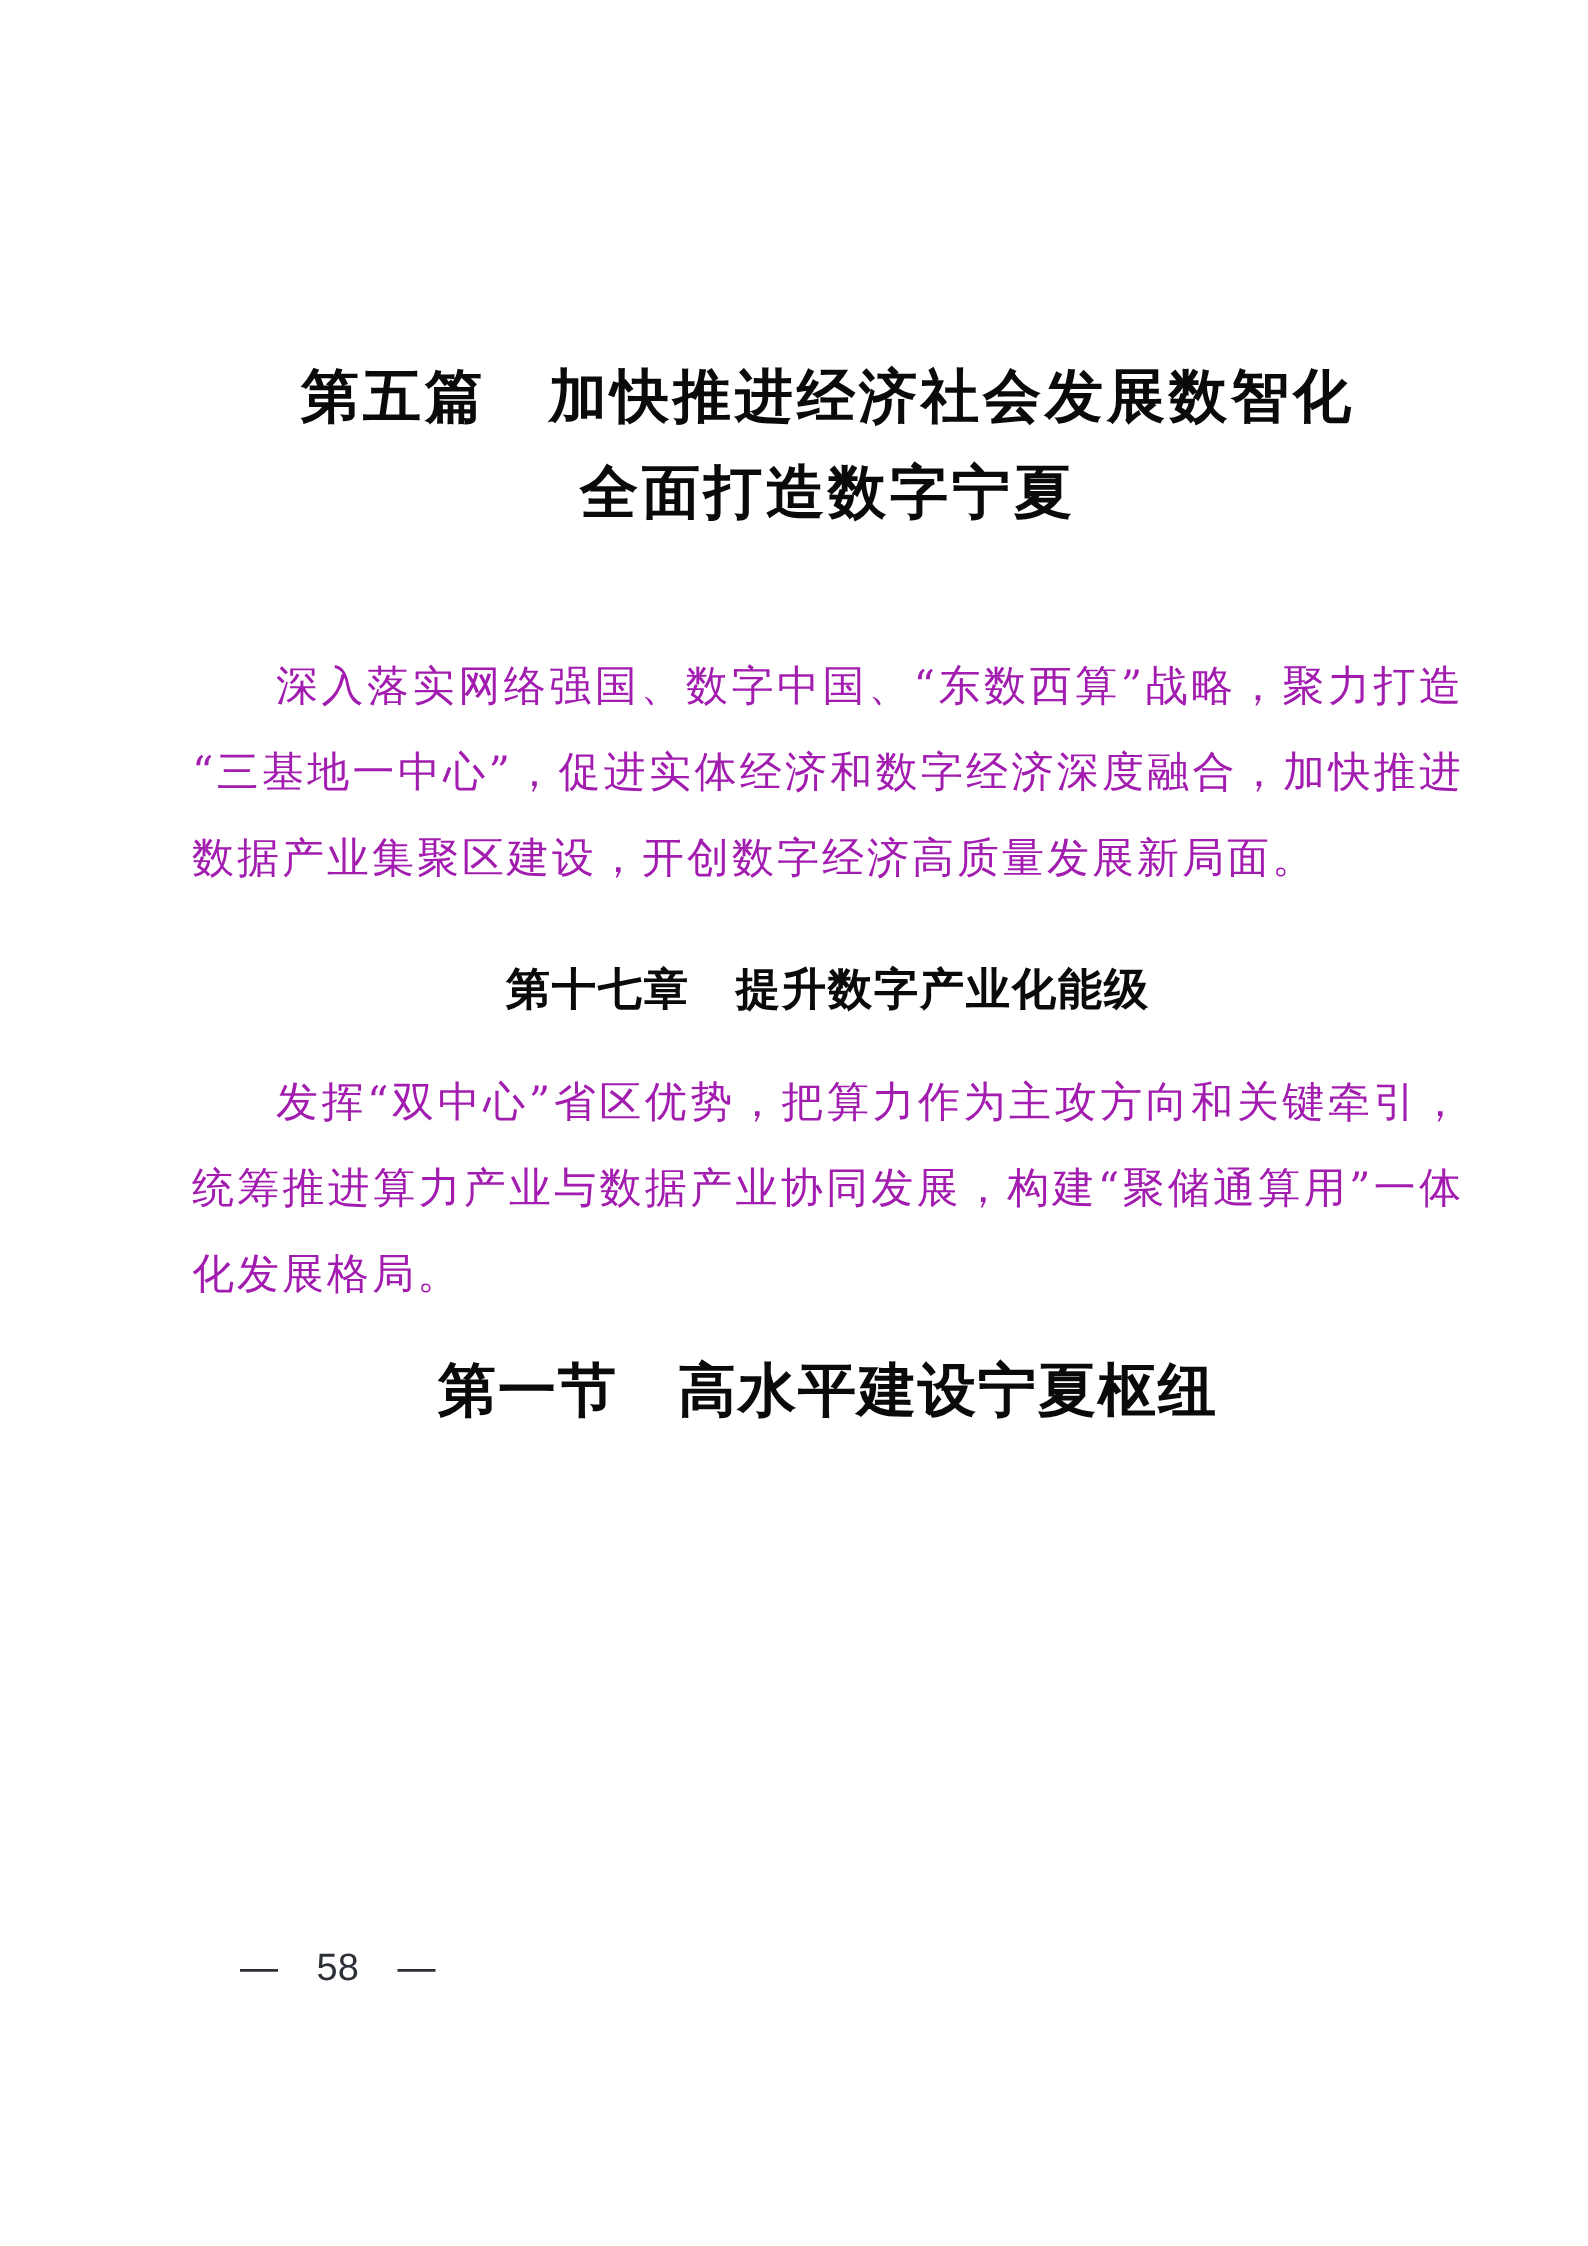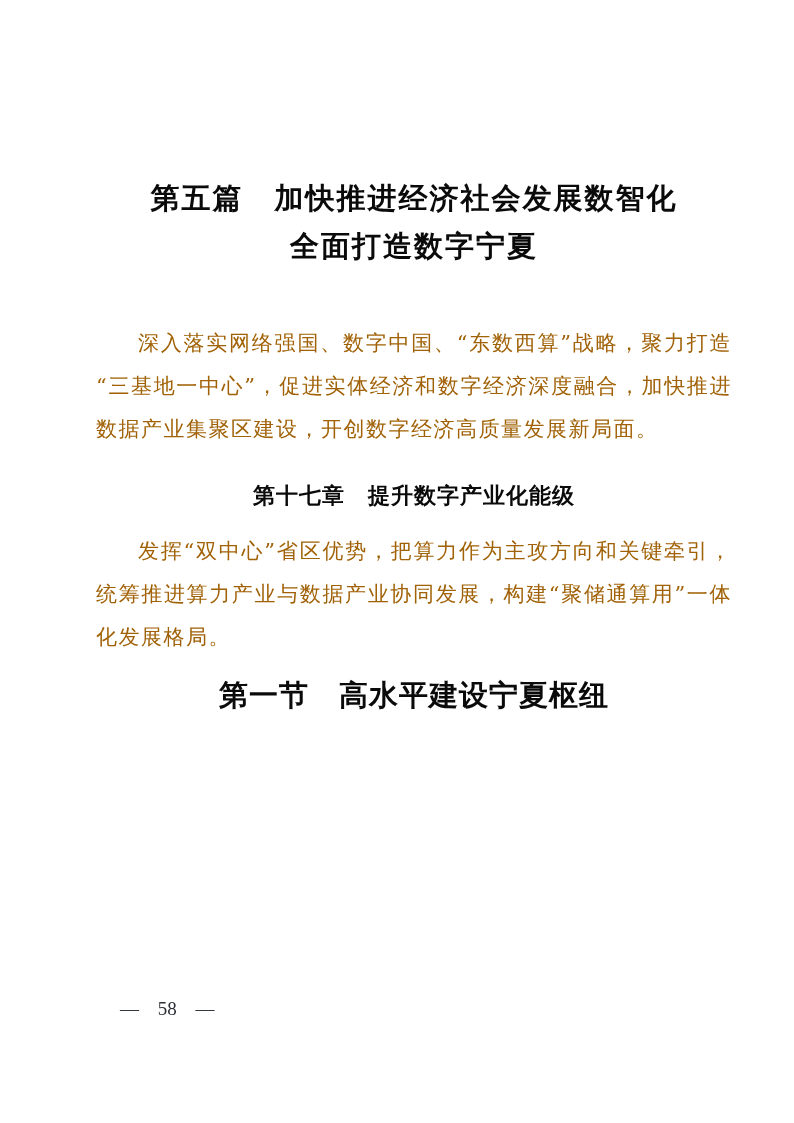--- a/index.html
+++ b/index.html
@@ -36,21 +36,21 @@
     display: block;
   }
   .para {
     margin: 0;
     font-size: 21px;
     line-height: 43px;
     text-align: justify;
     text-justify: inter-character;
     text-indent: 2em;
     letter-spacing: 1.5px;
-    color: #a16207;
+    color: #a21caf;
   }
   .para-1 { margin-top: 52px; }
   .para-2 { margin-top: 15px; }
   .para-3 { margin-top: 18px; }
   .chapter-heading {
     margin-top: 24px;
     text-align: center;
     font-size: 22px;
     font-weight: bold;
     letter-spacing: 1px;
@@ -64,25 +64,25 @@
     font-size: 29px;
     font-weight: bold;
     letter-spacing: 1px;
     line-height: 40px;
     font-family: "DejaVu Sans", sans-serif;
     color: #0a0a0a;
   }
   .page-footer {
     position: absolute;
     left: 120px;
-    top: 998px;
+    top: 974px;
     font-size: 19px;
     letter-spacing: 0;
     color: #2b2f36;
-    font-family: Liberation Serif, serif;
+    font-family: Liberation Sans, sans-serif;
     white-space: nowrap;
   }
   .page-footer .dash {
     display: inline-block;
     color: #2b2f36;
   }
   .page-footer .page-num {
     display: inline-block;
     margin: 0 14px;
     color: #2b2f36;

